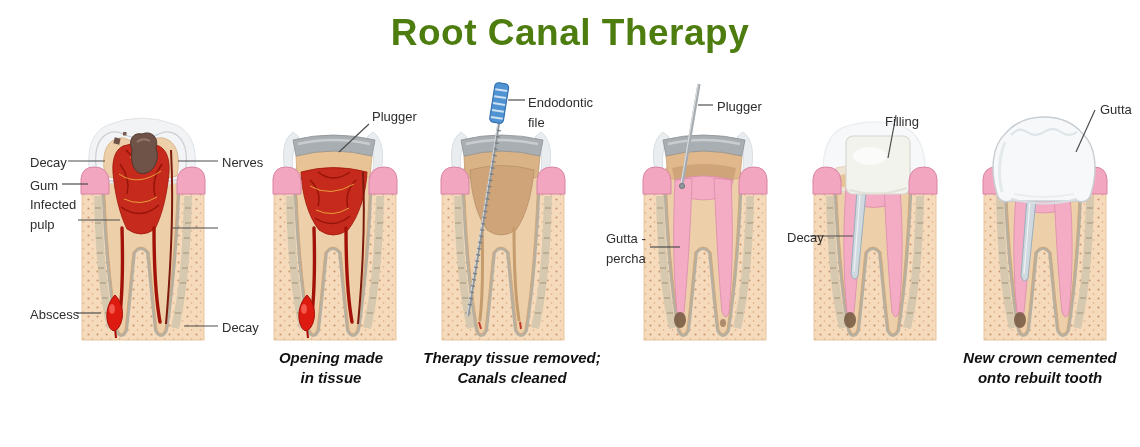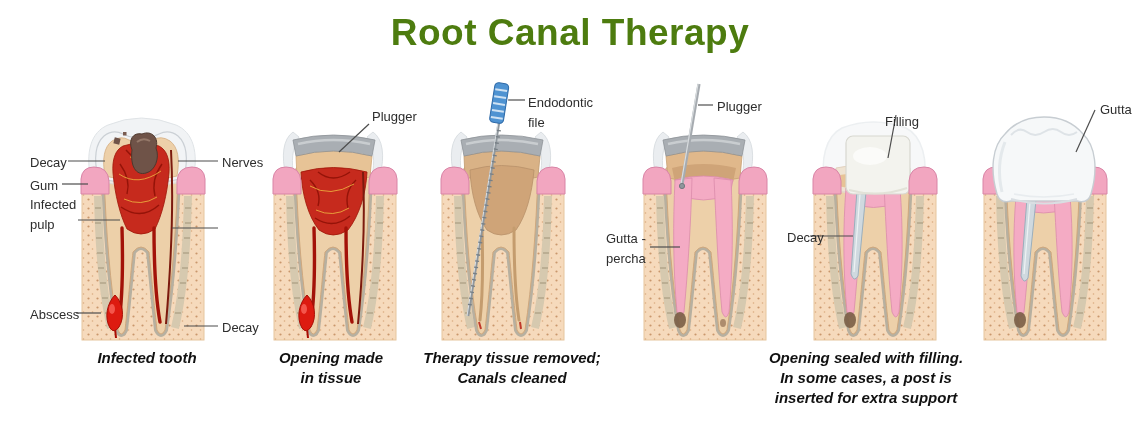--- a/index.html
+++ b/index.html
@@ -270,22 +270,20 @@
   <div class="lbl" style="left:372px;top:107px">Plugger</div>
   <div class="lbl" style="left:528px;top:93px">Endodontic
 file</div>
   <div class="lbl" style="left:717px;top:97px">Plugger</div>
   <div class="lbl" style="left:606px;top:229px">Gutta -
 percha</div>
   <div class="lbl" style="left:885px;top:112px">Filling</div>
   <div class="lbl" style="left:787px;top:228px">Decay</div>
   <div class="lbl" style="left:1100px;top:100px">Gutta</div>
 
-  <div class="cap" style="left:47px">Infected tooth</div>
   <div class="cap" style="left:231px">Opening made
 in tissue</div>
   <div class="cap" style="left:412px">Therapy tissue removed;
 Canals cleaned</div>
-  <div class="cap" style="left:766px">Opening sealed with filling.
-In some cases, a post is
-inserted for extra support</div>
+  <div class="cap" style="left:940px">New crown cemented
+onto rebuilt tooth</div>
 
 </div>
 
 </body></html>

